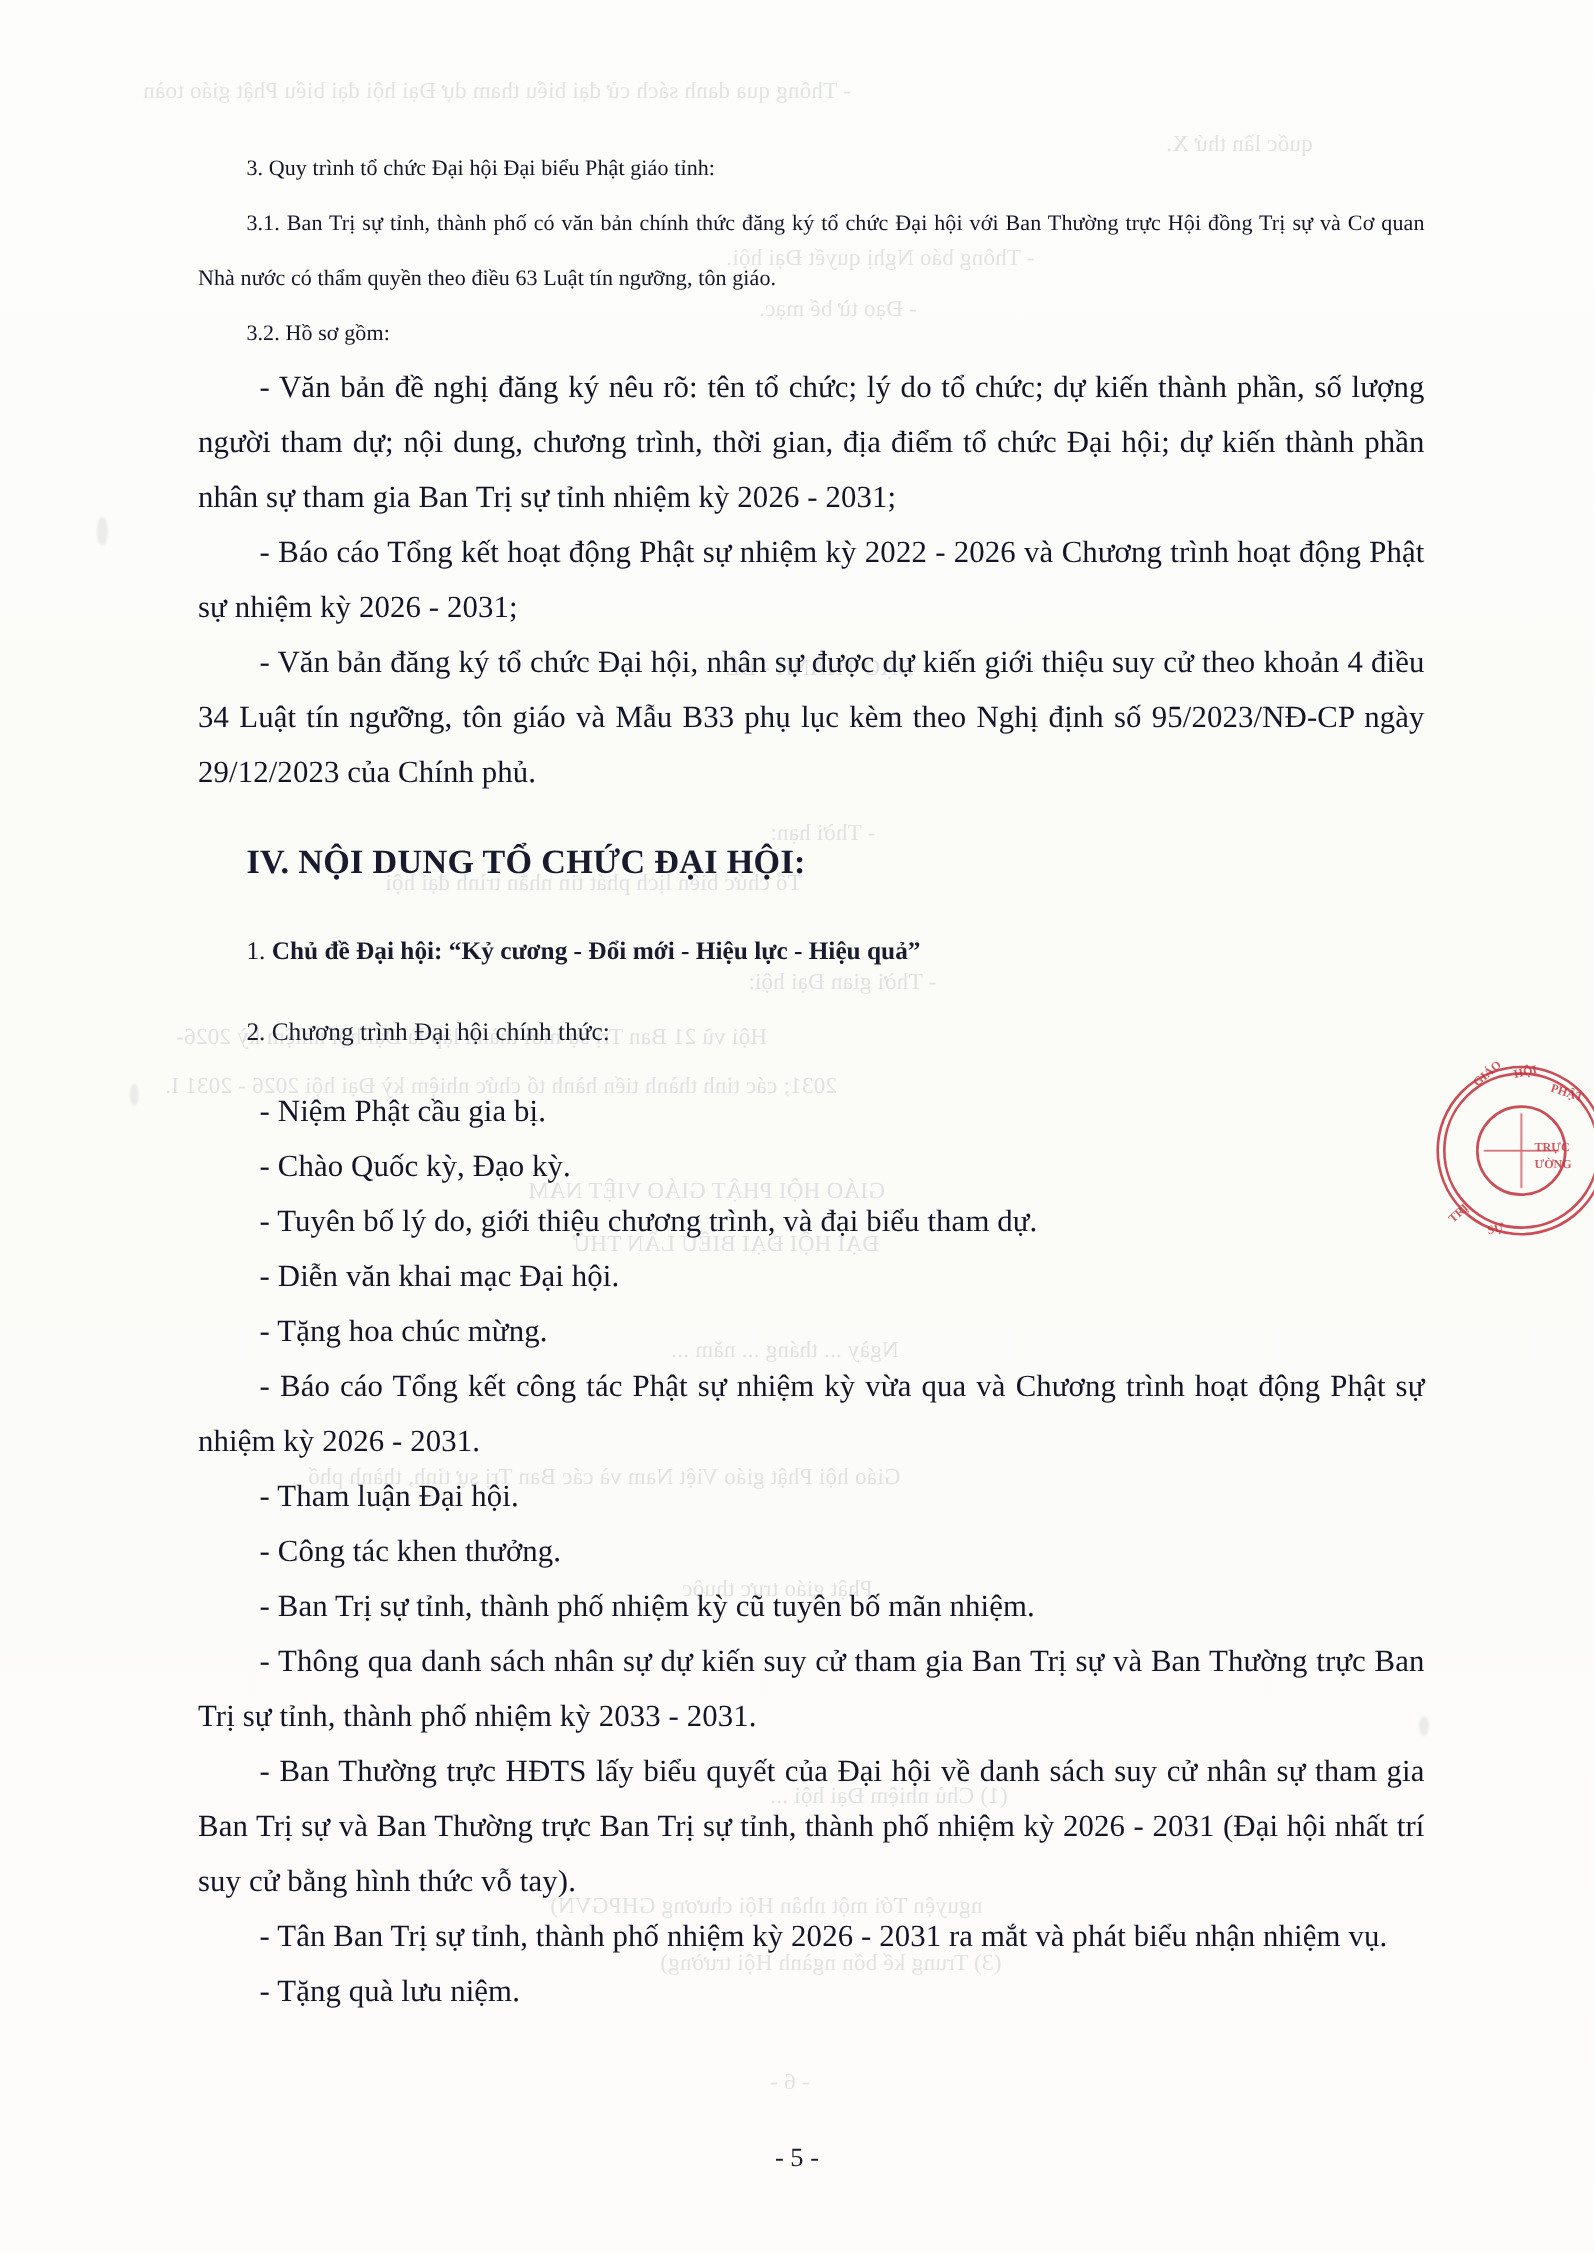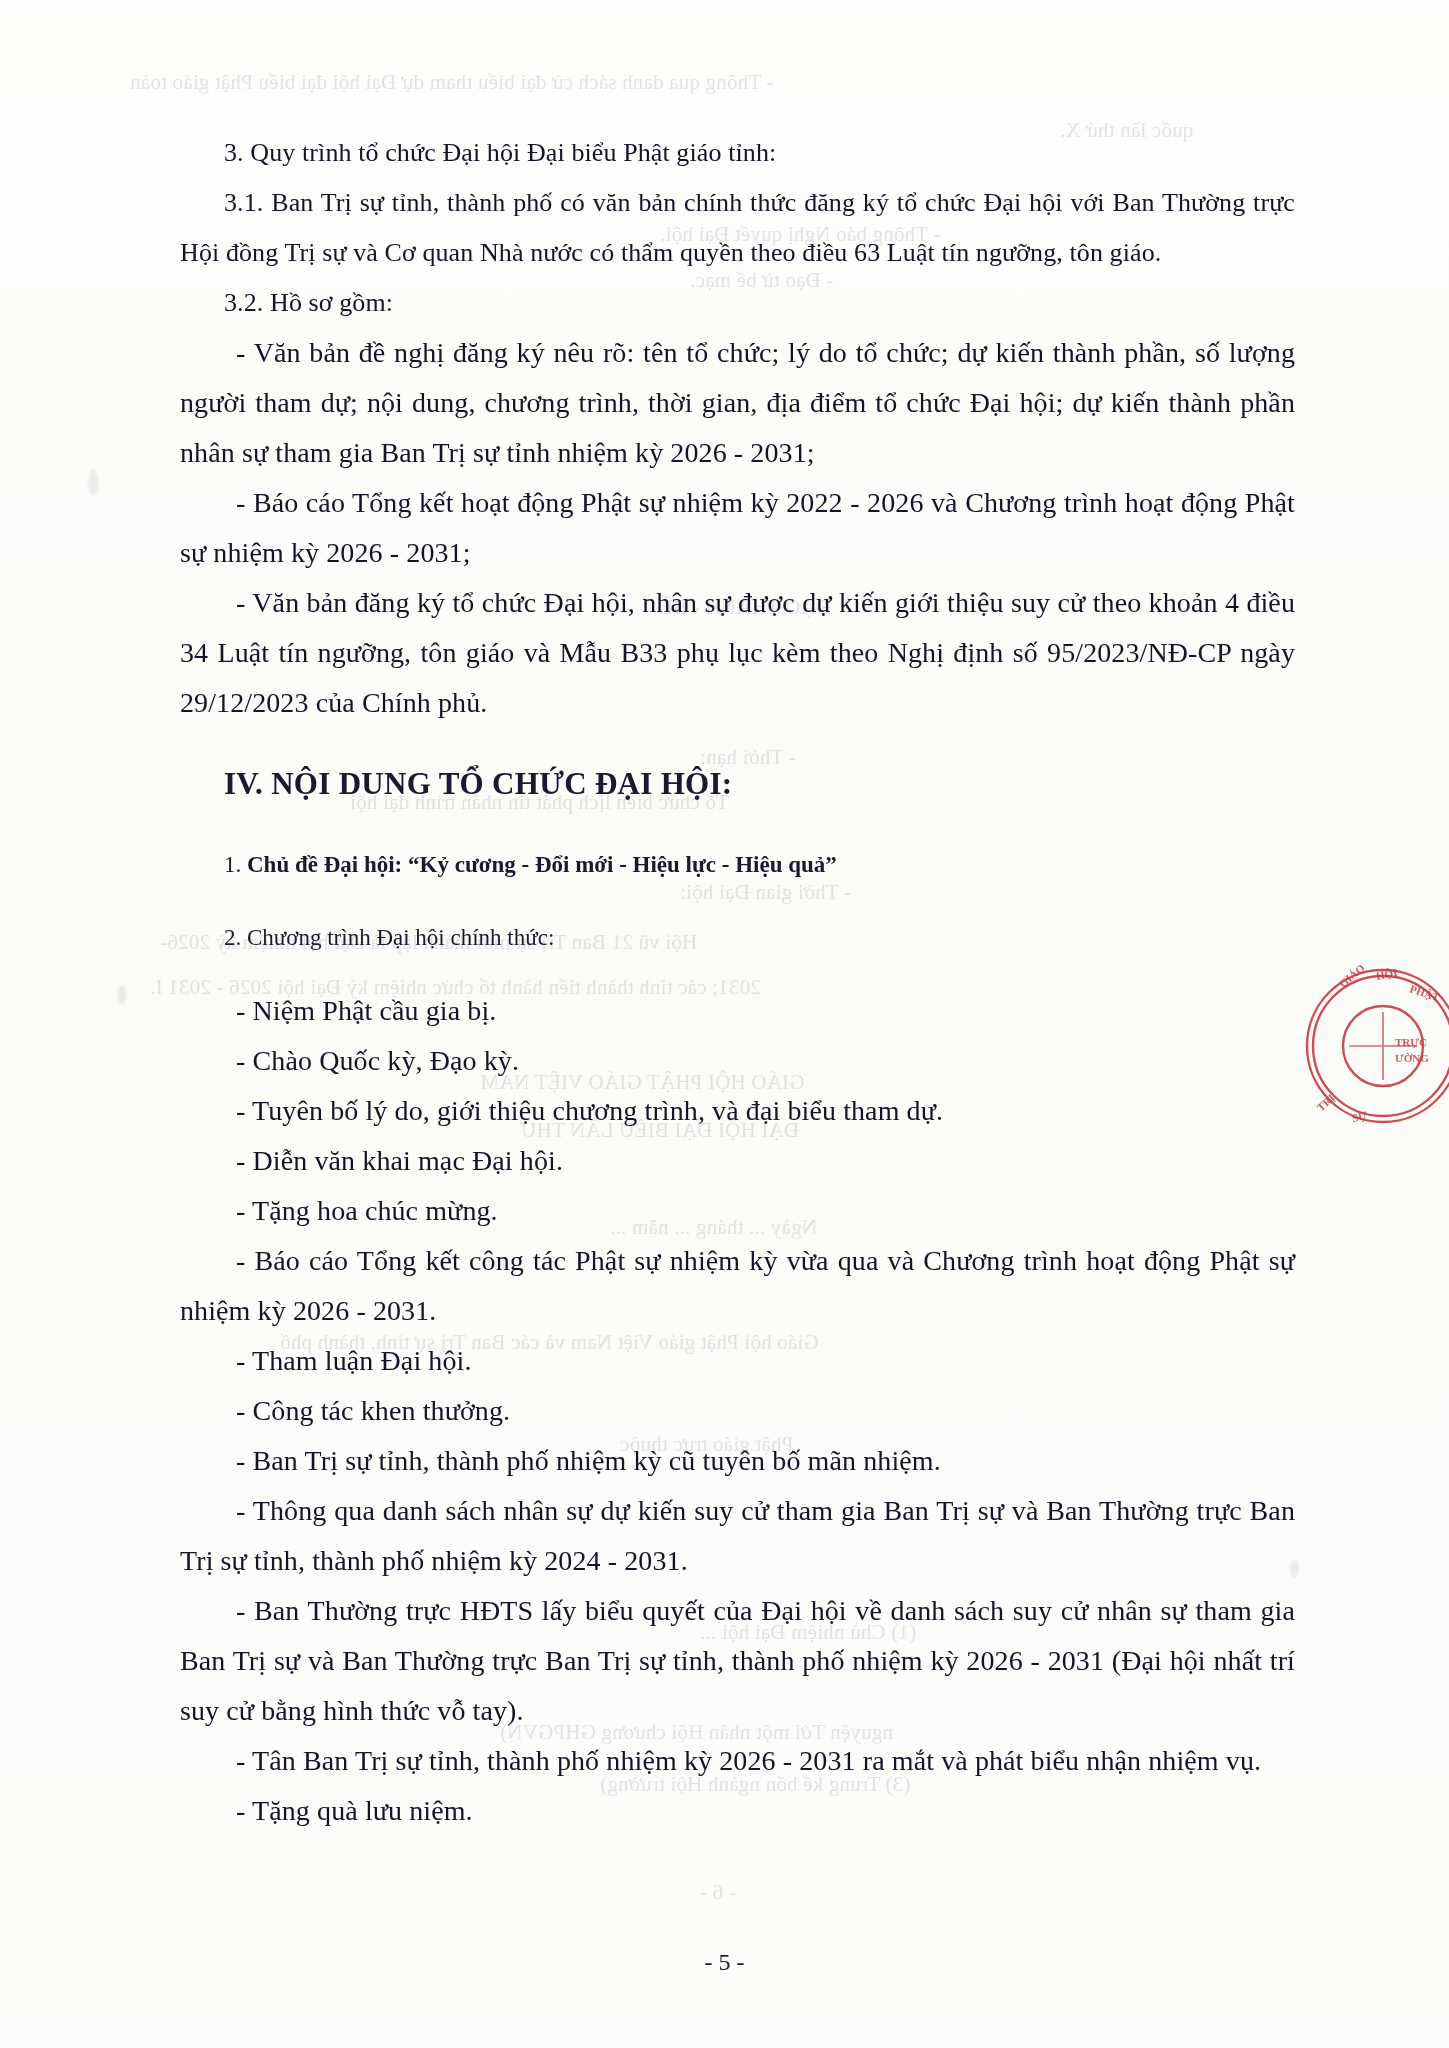--- a/index.html
+++ b/index.html
@@ -37,21 +37,21 @@
   }
 
   .content {
     position: absolute;
     left: 180px;
     top: 128px;
     width: 1115px;
   }
 
   .para {
-    font-size: 26px;
+    font-size: 20px;
     line-height: 50px;
     text-align: justify;
     margin: 0 0 0 0;
     letter-spacing: .1px;
     color: #141428;
   }
   .indent { text-indent: 44px; }
 
   .bold {
     font-weight: bold;
@@ -156,21 +156,21 @@
 
     <p class="para bullet">- Niệm Phật cầu gia bị.</p>
     <p class="para bullet">- Chào Quốc kỳ, Đạo kỳ.</p>
     <p class="para bullet">- Tuyên bố lý do, giới thiệu chương trình, và đại biểu tham dự.</p>
     <p class="para bullet">- Diễn văn khai mạc Đại hội.</p>
     <p class="para bullet">- Tặng hoa chúc mừng.</p>
     <p class="para bullet">- Báo cáo Tổng kết công tác Phật sự nhiệm kỳ vừa qua và Chương trình hoạt động Phật sự nhiệm kỳ 2026 - 2031.</p>
     <p class="para bullet">- Tham luận Đại hội.</p>
     <p class="para bullet">- Công tác khen thưởng.</p>
     <p class="para bullet">- Ban Trị sự tỉnh, thành phố nhiệm kỳ cũ tuyên bố mãn nhiệm.</p>
-    <p class="para bullet">- Thông qua danh sách nhân sự dự kiến suy cử tham gia Ban Trị sự và Ban Thường trực Ban Trị sự tỉnh, thành phố nhiệm kỳ 2024 - 2031.</p>
+    <p class="para bullet">- Thông qua danh sách nhân sự dự kiến suy cử tham gia Ban Trị sự và Ban Thường trực Ban Trị sự tỉnh, thành phố nhiệm kỳ 2033 - 2031.</p>
     <p class="para bullet">- Ban Thường trực HĐTS lấy biểu quyết của Đại hội về danh sách suy cử nhân sự tham gia Ban Trị sự và Ban Thường trực Ban Trị sự tỉnh, thành phố nhiệm kỳ 2026 - 2031 (Đại hội nhất trí suy cử bằng hình thức vỗ tay).</p>
     <p class="para bullet">- Tân Ban Trị sự tỉnh, thành phố nhiệm kỳ 2026 - 2031 ra mắt và phát biểu nhận nhiệm vụ.</p>
     <p class="para bullet">- Tặng quà lưu niệm.</p>
 
   </div>
 
   <div class="seal">
     <svg width="168" height="168" viewBox="0 0 168 168" aria-hidden="true">
       <g fill="none" stroke="#c2303a" stroke-width="2.4" opacity="0.85">
         <circle cx="84" cy="84" r="76"></circle>

